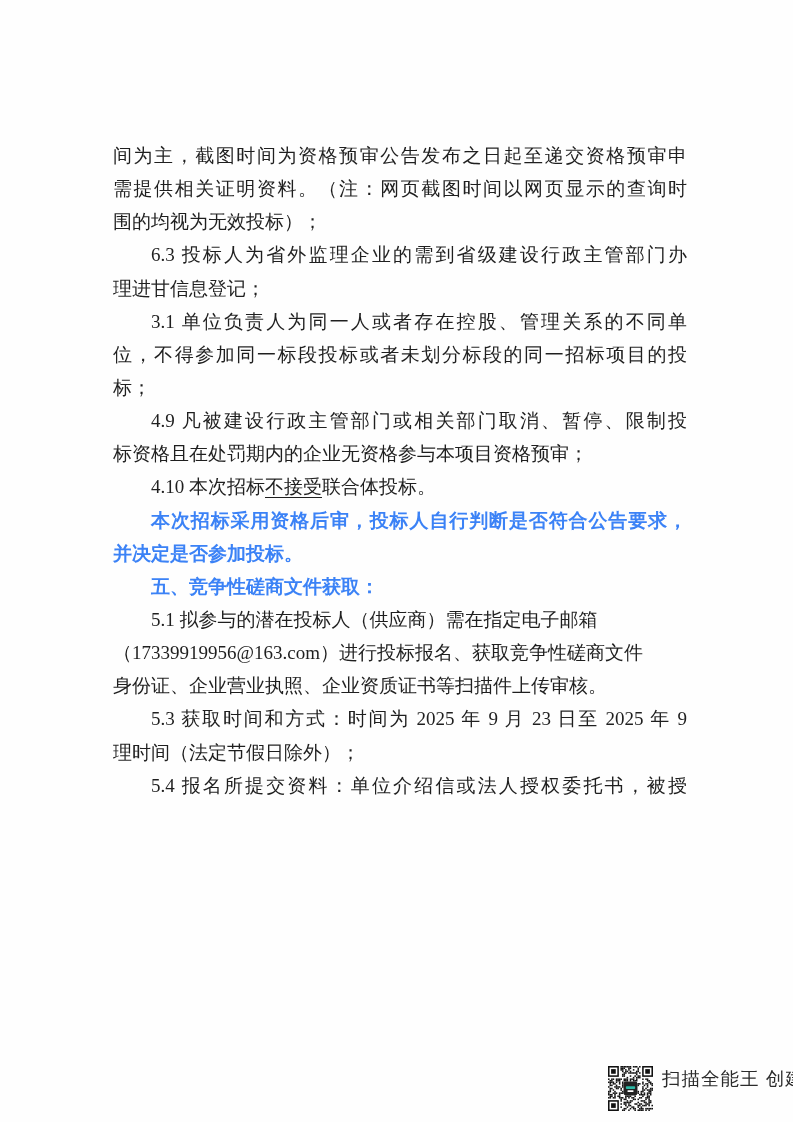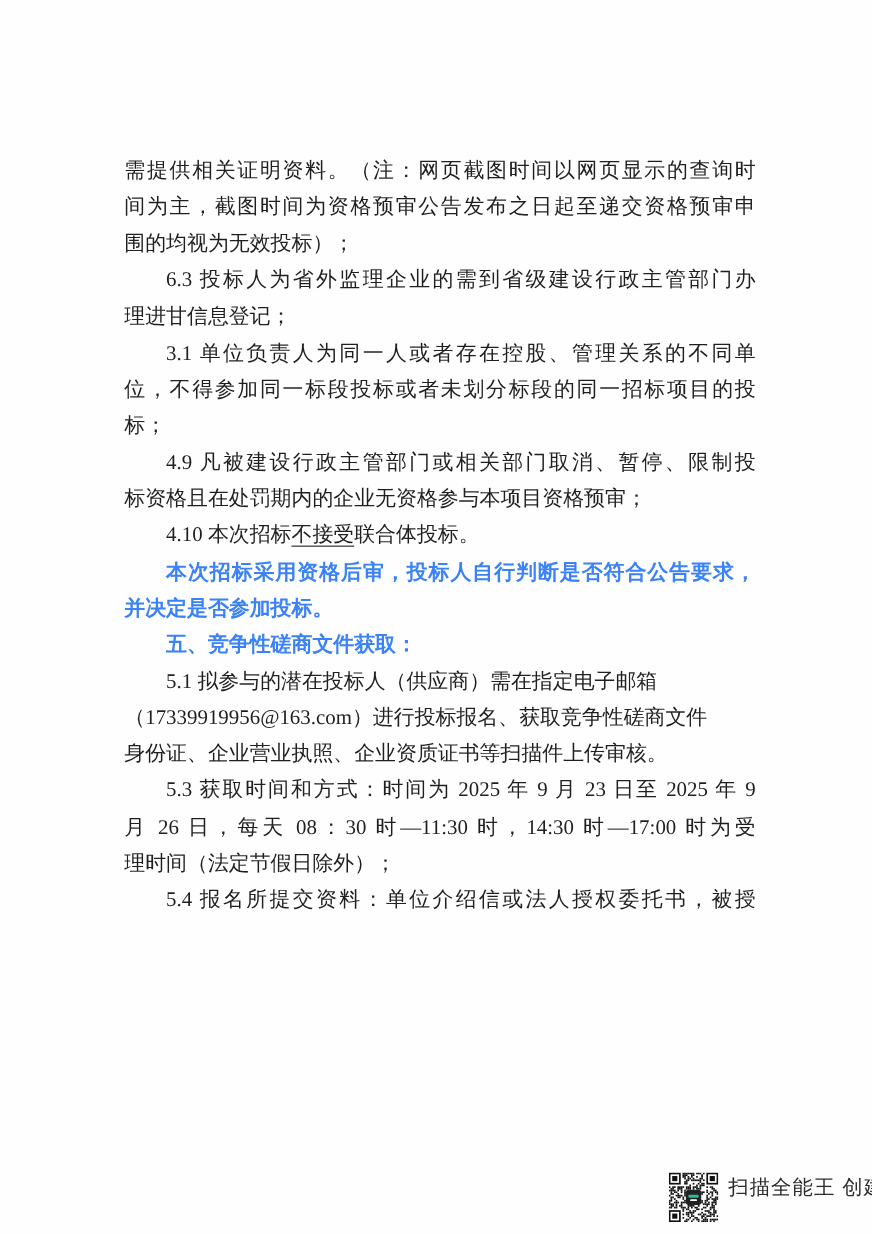--- a/index.html
+++ b/index.html
@@ -50,39 +50,38 @@
     letter-spacing:1px;
     white-space:nowrap;
   }
 </style>
 </head>
 <body>
 
 <div class="page">
 
   <div class="doc-body">
+      <div class="line justify"><span>间为主，截图时间为资格预审公告发布之日起至递交资格预审申</span></div>
       <div class="line justify"><span>需提供相关证明资料。（注：网页截图时间以网页显示的查询时</span></div>
-      <div class="line justify"><span>间为主，截图时间为资格预审公告发布之日起至递交资格预审申</span></div>
       <div class="line"><span>围的均视为无效投标）；</span></div>
       <div class="line justify indent"><span>6.3 投标人为省外监理企业的需到省级建设行政主管部门办</span></div>
       <div class="line"><span>理进甘信息登记；</span></div>
       <div class="line justify indent"><span>3.1 单位负责人为同一人或者存在控股、管理关系的不同单</span></div>
       <div class="line justify"><span>位，不得参加同一标段投标或者未划分标段的同一招标项目的投</span></div>
       <div class="line"><span>标；</span></div>
       <div class="line justify indent"><span>4.9 凡被建设行政主管部门或相关部门取消、暂停、限制投</span></div>
       <div class="line"><span>标资格且在处罚期内的企业无资格参与本项目资格预审；</span></div>
       <div class="line indent"><span>4.10 本次招标</span><span class="underline">不接受</span><span>联合体投标。</span></div>
       <div class="line justify indent bold"><span>本次招标采用资格后审，投标人自行判断是否符合公告要求，</span></div>
       <div class="line bold"><span>并决定是否参加投标。</span></div>
       <div class="line indent bold"><span>五、竞争性磋商文件获取：</span></div>
       <div class="line indent"><span>5.1 拟参与的潜在投标人（供应商）需在指定电子邮箱</span></div>
       <div class="line"><span>（17339919956@163.com）进行投标报名、获取竞争性磋商文件</span></div>
       <div class="line"><span>身份证、企业营业执照、企业资质证书等扫描件上传审核。</span></div>
       <div class="line justify indent"><span>5.3 获取时间和方式：时间为 2025 年 9 月 23 日至 2025 年 9</span></div>
-      <div class="line justify"><span>月 26 日，每天 08：30 时—11:30 时，14:30 时—17:00 时为受</span></div>
       <div class="line"><span>理时间（法定节假日除外）；</span></div>
       <div class="line justify indent"><span>5.4 报名所提交资料：单位介绍信或法人授权委托书，被授</span></div>
     </div>
 
   <div class="watermark">
     <svg class="qr" viewBox="0 0 29 29">
         <rect x="8" y="0" width="1" height="1" fill="#111111"></rect>
         <rect x="9" y="0" width="1" height="1" fill="#111111"></rect>
         <rect x="10" y="0" width="1" height="1" fill="#111111"></rect>
         <rect x="11" y="0" width="1" height="1" fill="#111111"></rect>

